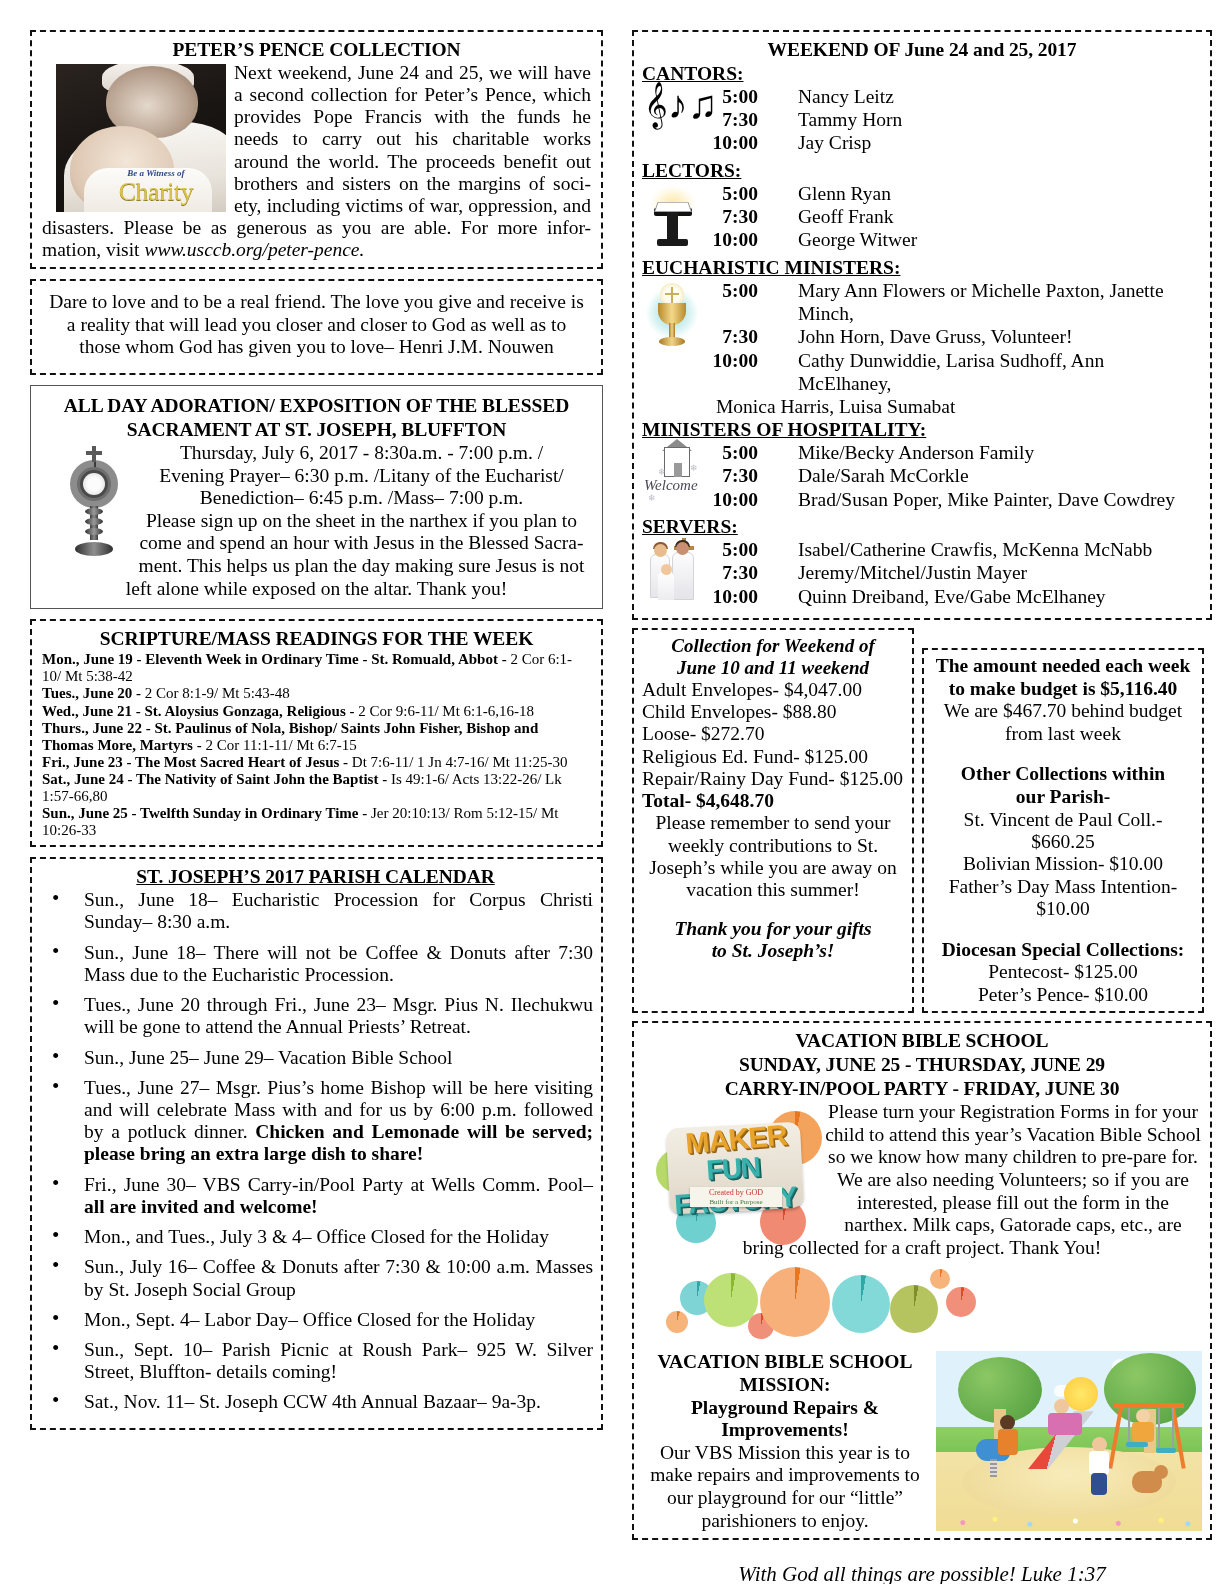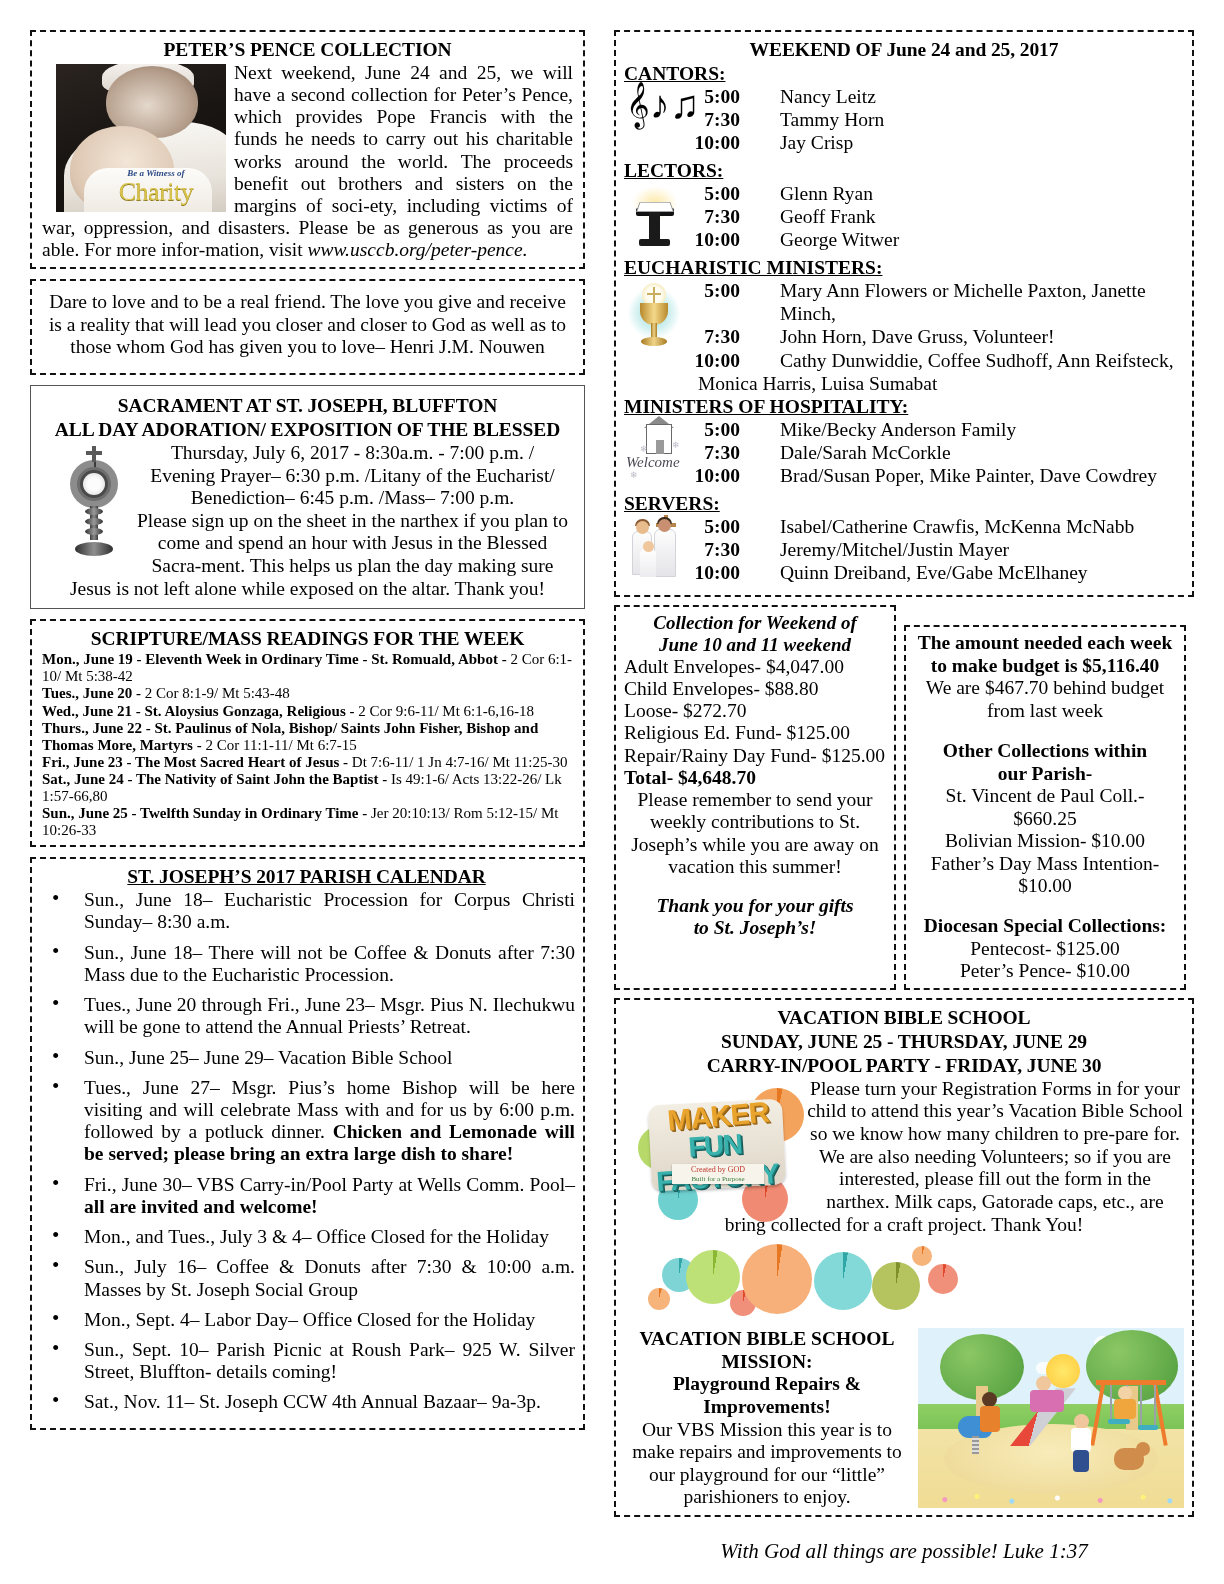--- a/index.html
+++ b/index.html
@@ -9,21 +9,21 @@
     height: 1584px;
     background: #ffffff;
     font-family: "Liberation Serif", serif;
     color: #000000;
     overflow: hidden;
   }
   .page {
     position: relative;
     width: 1224px;
     height: 1584px;
-    padding: 30px 30px 0 30px;
+    padding: 30px 12px 0 30px;
     display: flex;
     gap: 29px;
   }
   .col { width: 580px; display: flex; flex-direction: column; }
   .col-left { gap: 10px; }
   .col-right { gap: 8px; }
 
   .dbox {
     border: 2px dashed #111;
     padding: 6px 10px;
@@ -302,22 +302,22 @@
         <span>Next weekend, June 24 and 25, we will have a second collection for Peter’s Pence, which provides Pope Francis with the funds he needs to carry out his charitable works around the world. The proceeds benefit out brothers and sisters on the margins of soci-ety, including victims of war, oppression, and disasters. Please be as generous as you are able. For more infor-mation, visit </span><i>www.usccb.org/peter-pence.</i>
         <div class="clear"></div>
       </div>
     </div>
 
     <div class="dbox" style="padding:10px 14px 14px 14px;">
       <p class="ctr">Dare to love and to be a real friend. The love you give and receive is a reality that will lead you closer and closer to God as well as to those whom God has given you to love– Henri J.M. Nouwen</p>
     </div>
 
     <div class="sbox">
+      <h2 class="boxtitle">ALL DAY ADORATION/ EXPOSITION OF THE BLESSED</h2>
       <h2 class="boxtitle">SACRAMENT AT ST. JOSEPH, BLUFFTON</h2>
-      <h2 class="boxtitle">ALL DAY ADORATION/ EXPOSITION OF THE BLESSED</h2>
       <div class="ador-wrap">
         <div class="mons">
           <div class="burst"></div>
             <div class="ring"></div>
             <div class="host"></div>
           <div class="cross"></div>
             <div class="cross2"></div>
           <div class="stem"></div>
           <div class="knob" style="top:62px"></div>
           <div class="knob" style="top:72px"></div>
@@ -430,21 +430,21 @@
               <div class="min-row">
                 <div class="min-time">5:00</div>
                 <div class="min-names">Mary Ann Flowers or Michelle Paxton, Janette Minch,</div>
               </div>
               <div class="min-row">
                 <div class="min-time">7:30</div>
                 <div class="min-names">John Horn, Dave Gruss, Volunteer!</div>
               </div>
               <div class="min-row">
                 <div class="min-time">10:00</div>
-                <div class="min-names">Cathy Dunwiddie, Coffee Sudhoff, Ann Reifsteck,</div>
+                <div class="min-names">Cathy Dunwiddie, Larisa Sudhoff, Ann McElhaney,</div>
               </div>
             </div>
           </div>
           <div class="min-cont">Monica Harris, Luisa Sumabat</div>
           <p class="min-head">MINISTERS OF HOSPITALITY:</p>
           <div class="min-rows">
             <div class="min-icon">
               <div class="ic-wel">
                 <div class="roof"></div>
                 <div class="ch"></div>

